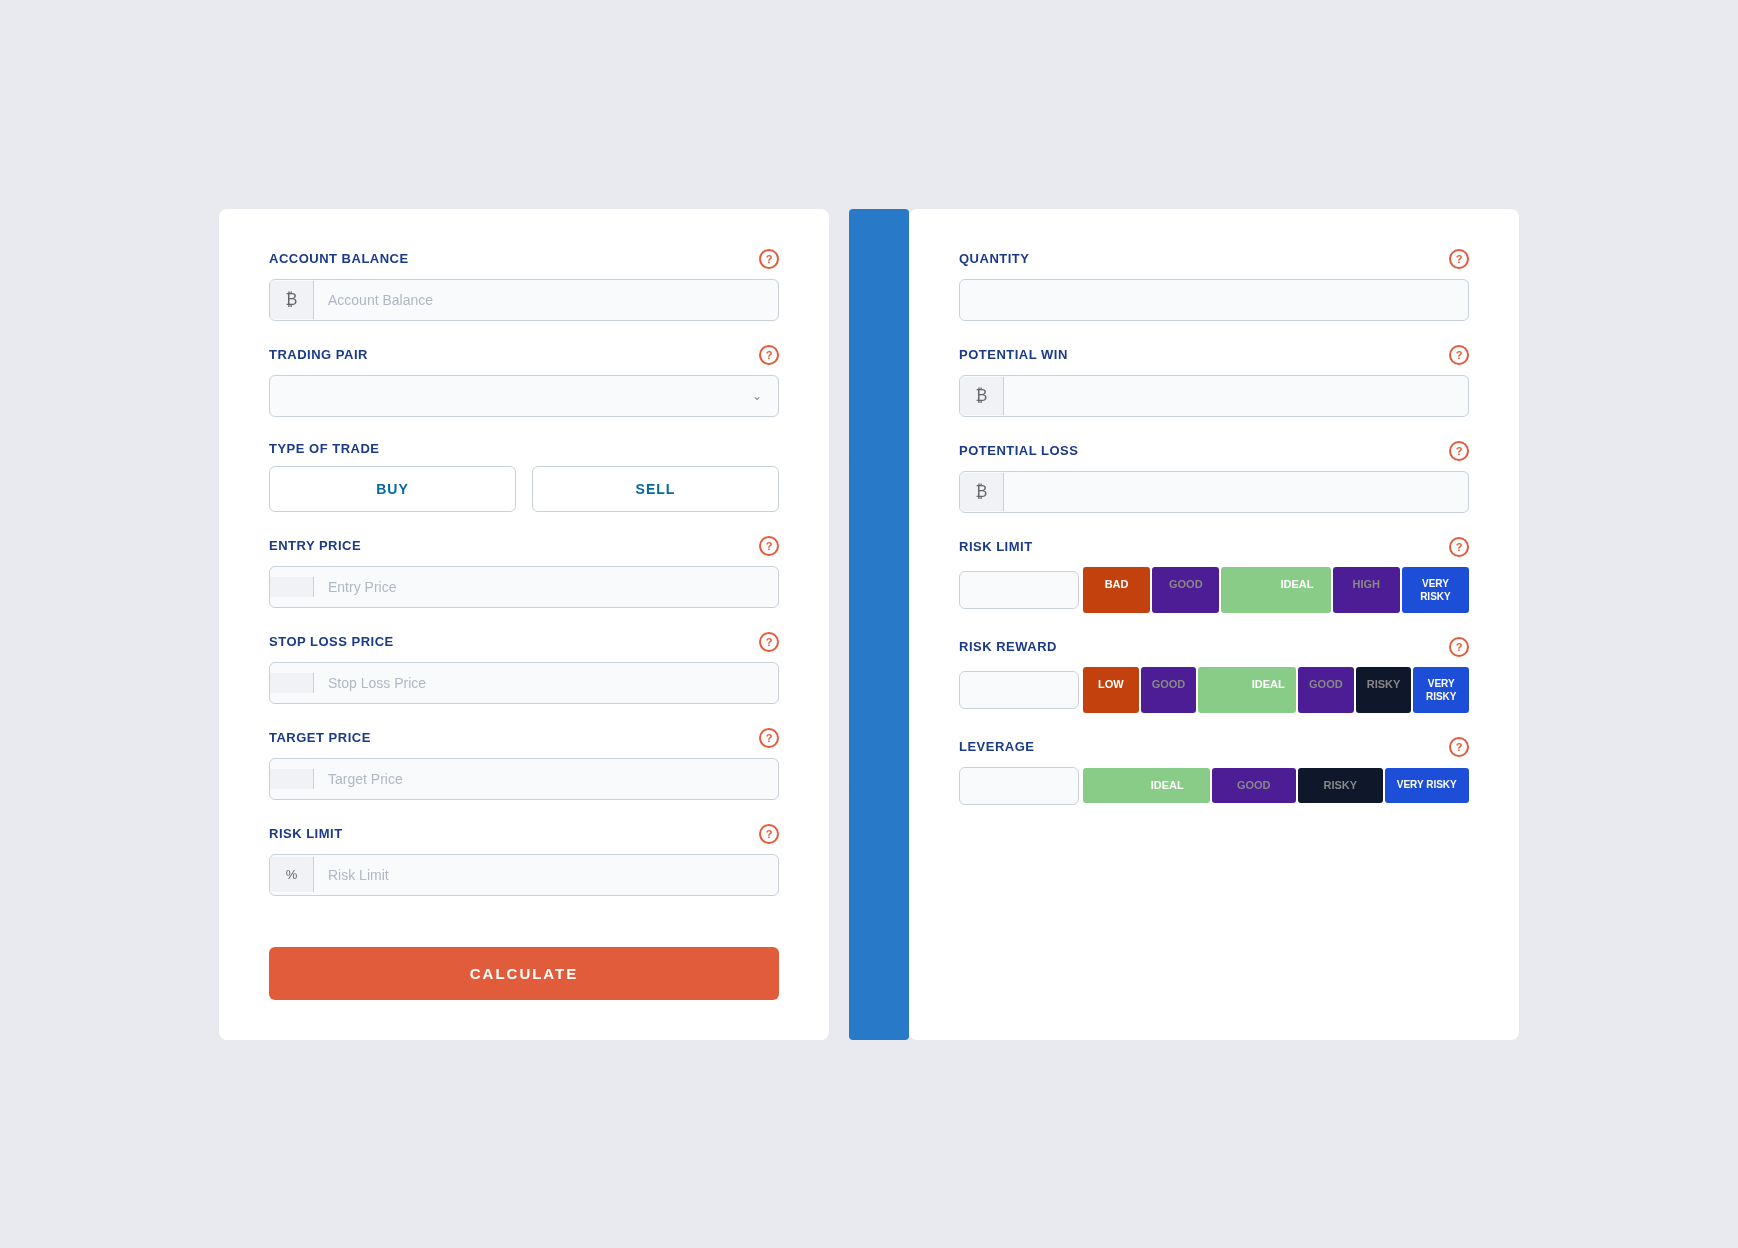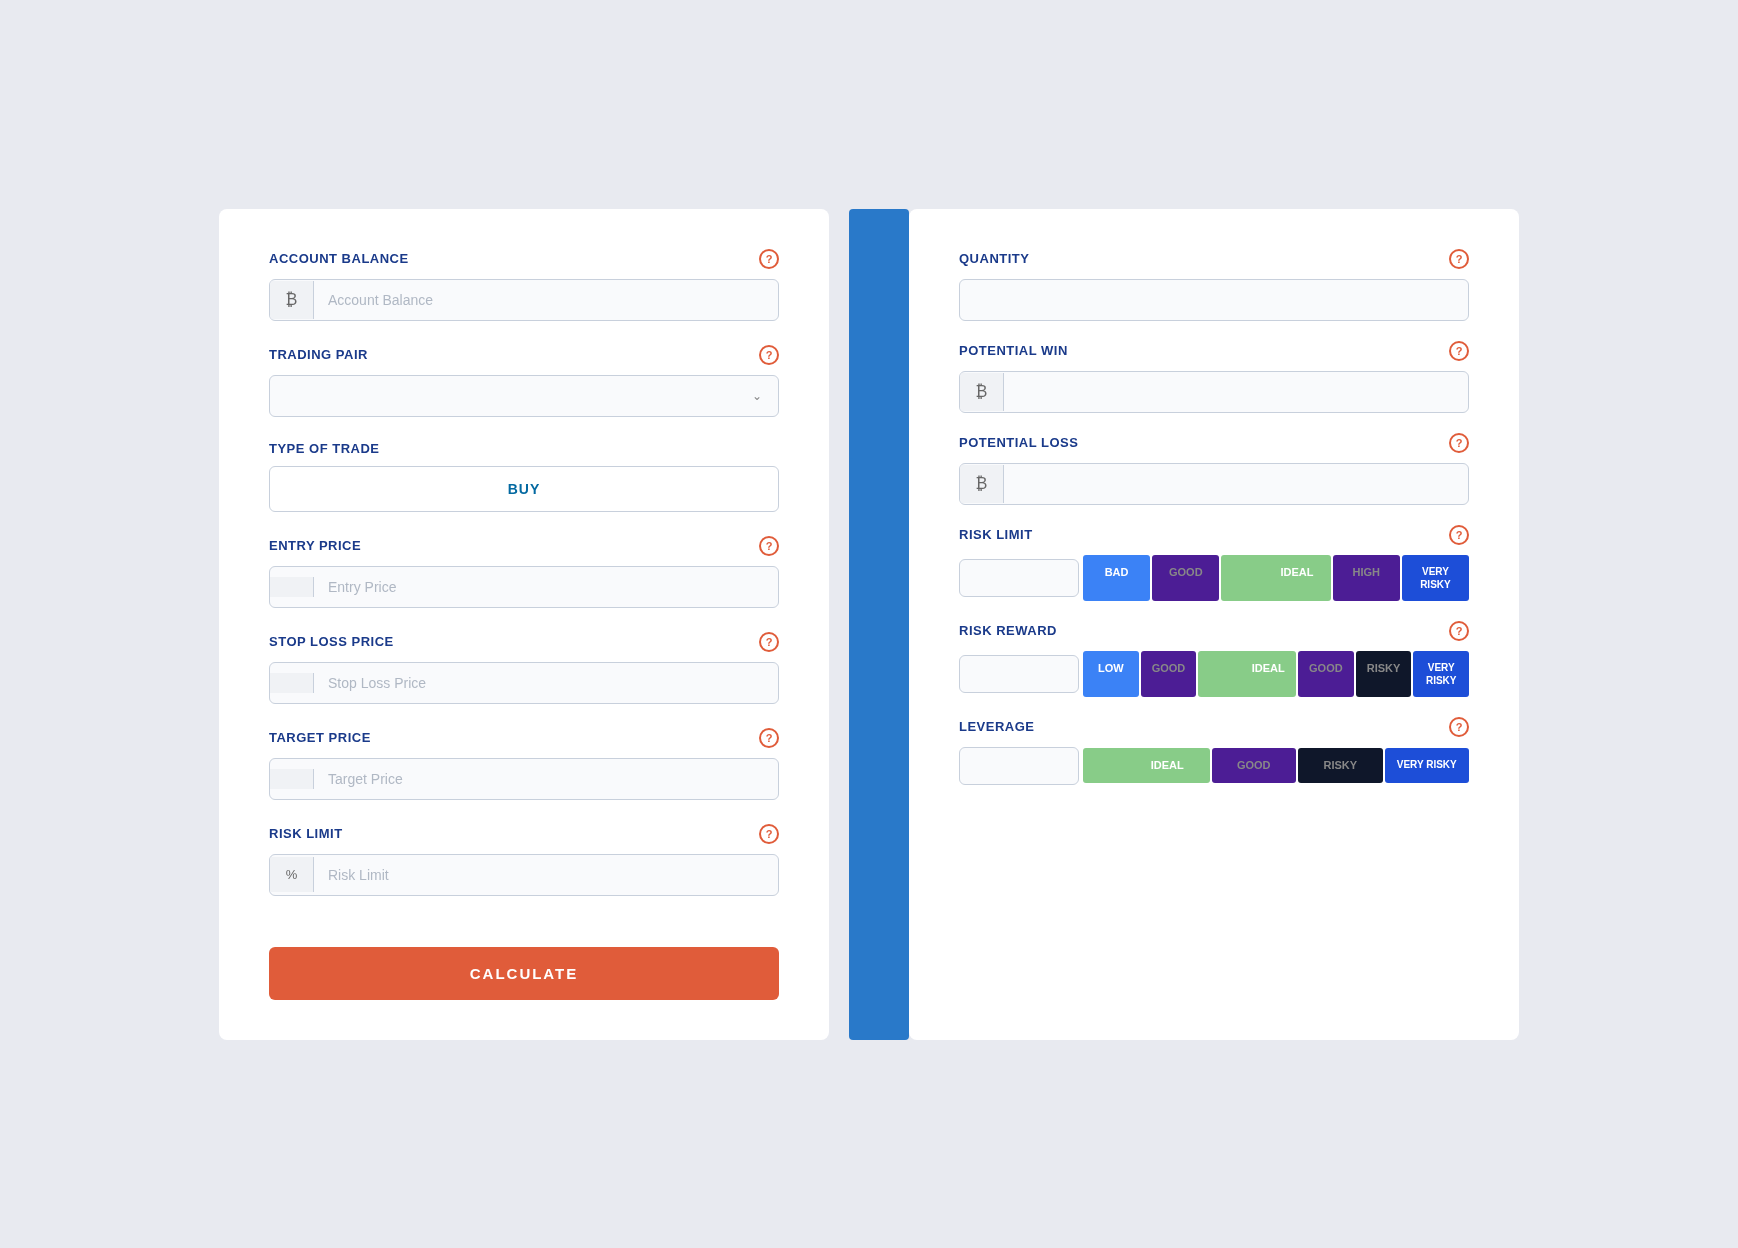--- a/index.html
+++ b/index.html
@@ -151,21 +151,21 @@
       border-radius: 6px;
       color: #fff;
       font-size: 15px;
       font-weight: 700;
       letter-spacing: 2px;
       cursor: pointer;
       margin-top: 47px;
       text-transform: uppercase;
     }
     
-    .right-section-label { margin-top: 20px; }
+    .right-section-label { }
     .right-section-label:first-child { margin-top: 0; }
     
     .risk-bar-container {
       display: flex;
       gap: 4px;
       align-items: center;
     }
     .risk-input-small {
       border: 1.5px solid #c8d0dc;
       border-radius: 6px;
@@ -183,21 +183,21 @@
     .seg {
       flex: 1;
       padding: 10px 6px;
       text-align: center;
       font-size: 11px;
       font-weight: 600;
       border-radius: 3px;
       color: #fff;
       line-height: 1.3;
     }
-    .seg-red { background: #3b82f6; }
+    .seg-red { background: #c2410c; }
     .seg-orange-light { background: #4c1d95; color: #888; }
     .seg-green { background: #88cc88; padding-left: 48px; }
     .seg-orange { background: #0f172a; color: #888; }
     .seg-red-dark { background: #1d4ed8; }
     
     .take-trade-btn {
       width: 100%;
       padding: 18px;
       background: #e05c3a;
       border: none;
@@ -257,20 +257,21 @@
       </select>
       <span class="chevron-icon">⌄</span>
     </div>
 
     
     <div class="section-label">
       <span class="label-text">TYPE OF TRADE</span>
     </div>
     <div class="trade-buttons">
       <button class="trade-btn">BUY</button>
+      <button class="trade-btn">SELL</button>
     </div>
 
     
     <div class="section-label">
       <span class="label-text">ENTRY PRICE</span>
       <div class="help-icon">
         <span>?</span>
       </div>
     </div>
     <div class="input-wrapper">

